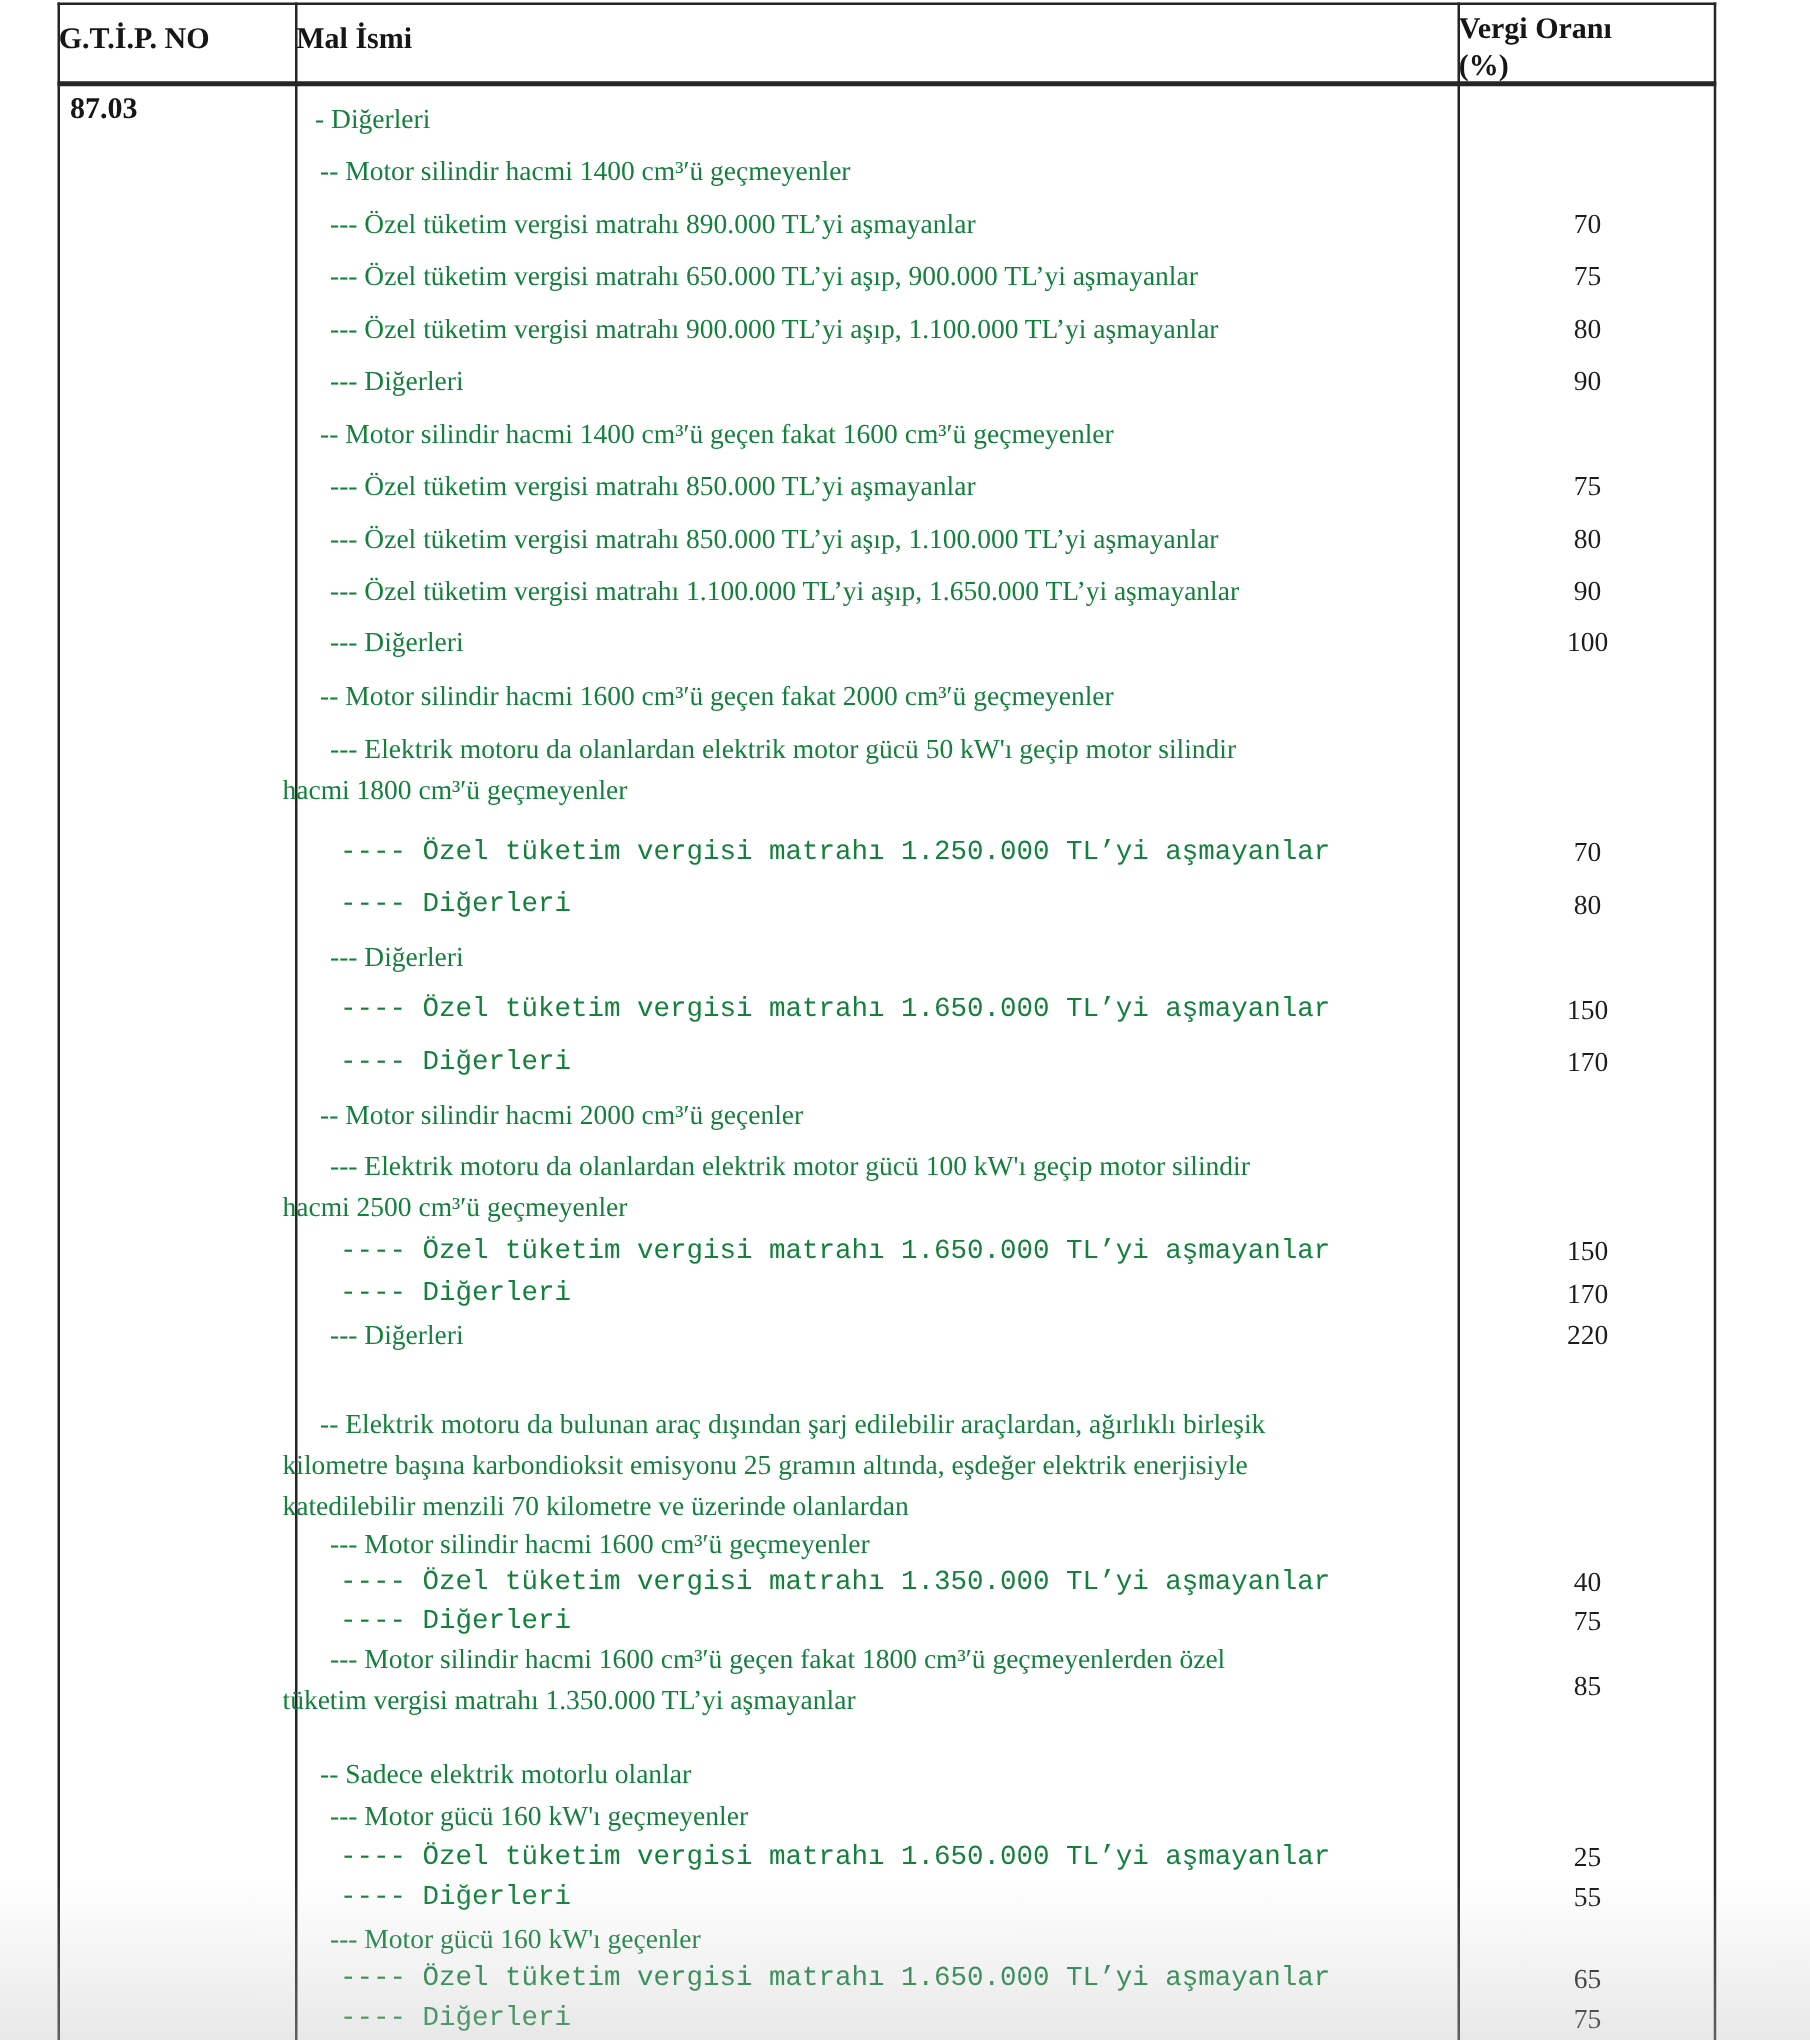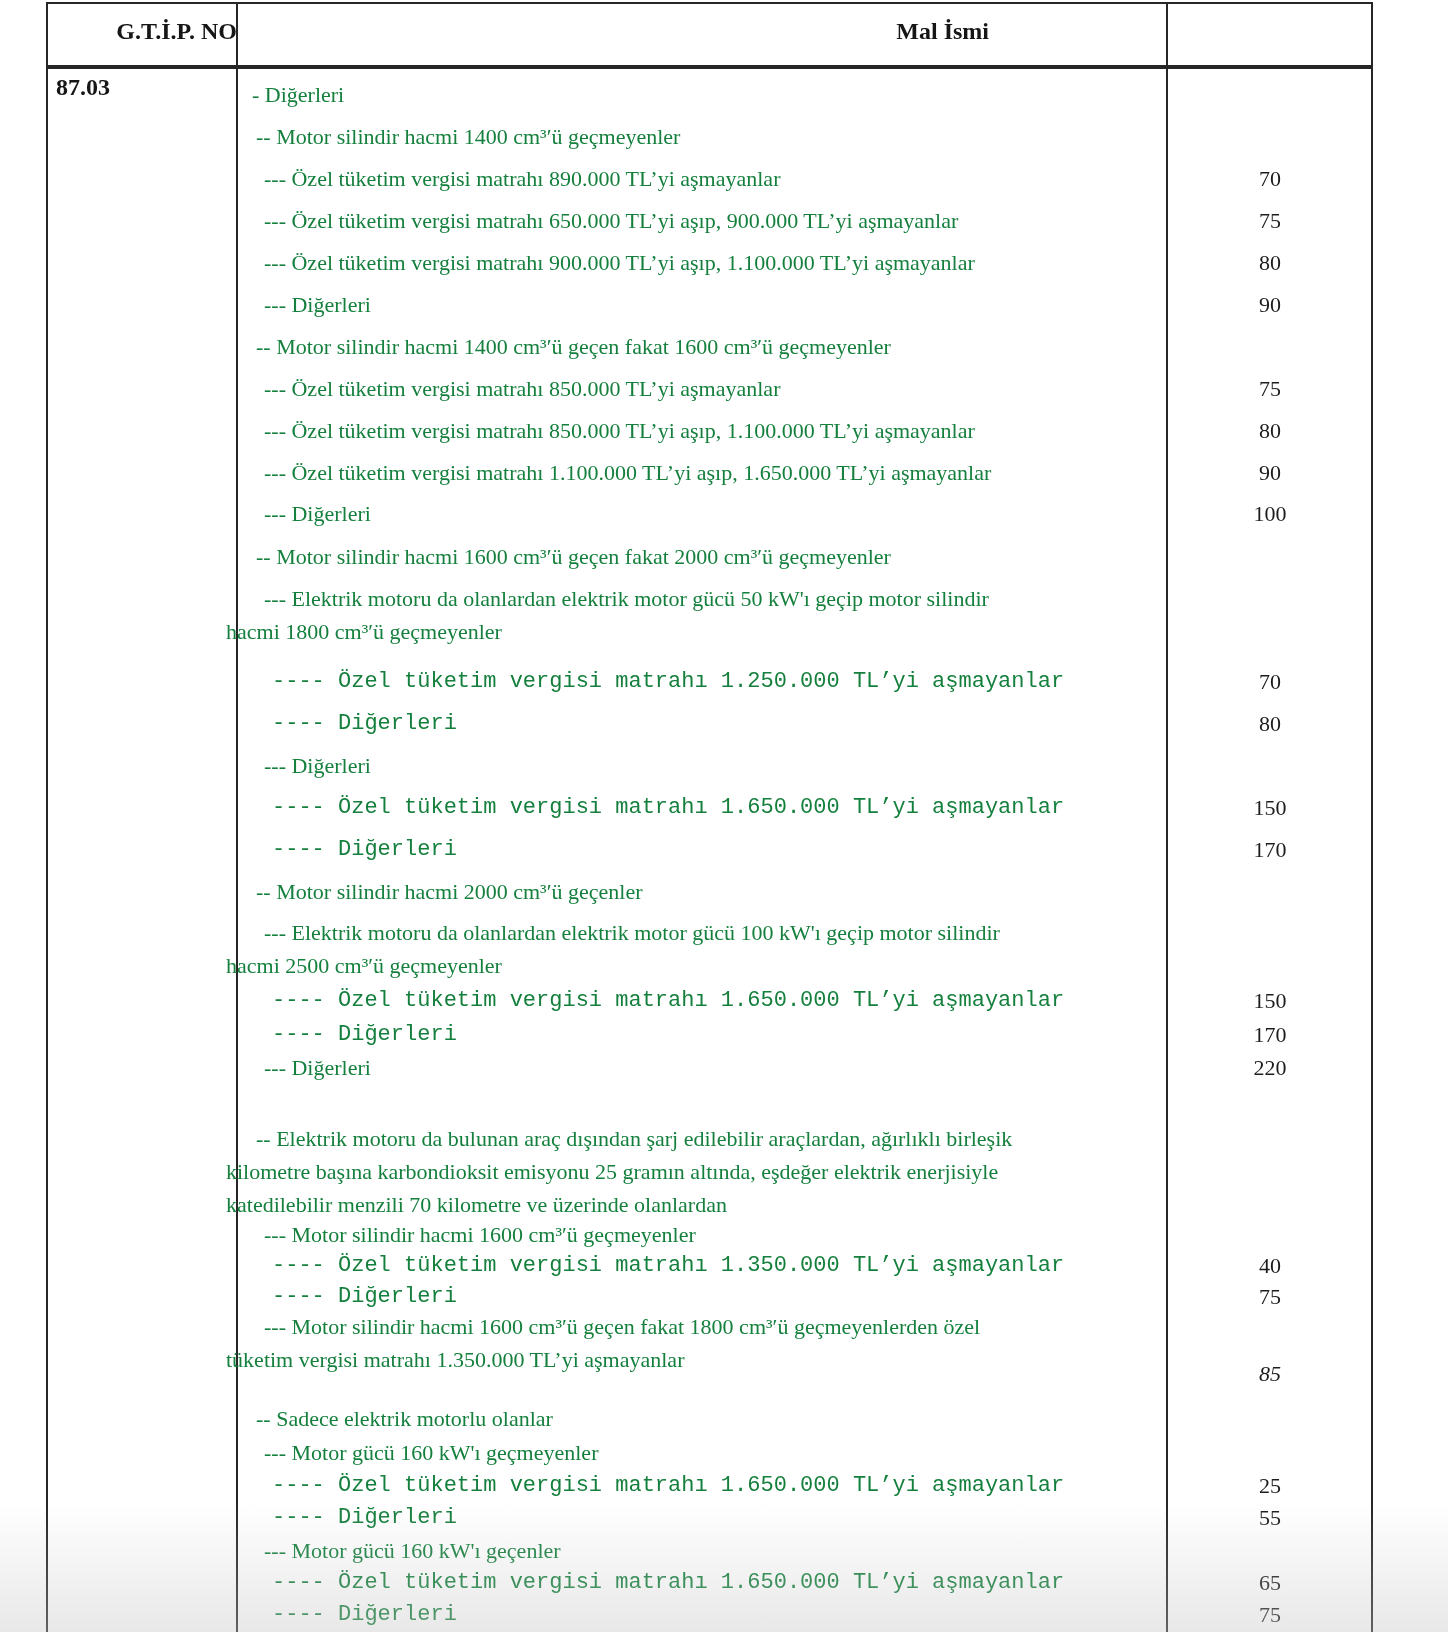--- a/index.html
+++ b/index.html
@@ -12,38 +12,38 @@
     overflow:hidden;
   }
   
   .vline{position:absolute;top:2px;height:1630px;width:2px;background:#262626;}
   .hline{position:absolute;left:46px;width:1327px;background:#262626;}
   .hline.top{top:2px;height:2px;}
   .hline.headsep{top:65px;height:4px;}
   
   .hdr{
     position:absolute;font-weight:bold;font-size:24px;
-    text-align:right;line-height:30px;color:#161616;
+    text-align:left;line-height:30px;color:#161616;
   }
   .hdr.c1{left:47px;width:190px;top:16px;}
   .hdr.c2{left:237px;width:752px;top:16px;}
   .hdr.c3{left:1167px;width:205px;top:8px;}
   
   .gtip{position:absolute;left:56px;top:74px;font-weight:bold;font-size:24px;color:#161616;}
   
   .row{position:absolute;left:226px;width:1147px;}
   .row .txt{
     position:absolute;left:0;top:0;width:941px;
     white-space:pre-wrap;line-height:33px;color:#15803d;
   }
   .row .rate{
     position:absolute;left:941px;top:0;width:206px;
     text-align:center;line-height:33px;color:#1d1d1d;
   }
-  .row .rate.line2{top:47px;font-style:italic;}
+  .row .rate.line2{top:22px;}
   .ind1{text-indent:26px;}
   .ind2{text-indent:30px;}
   .ind3{text-indent:38px;}
   .ind4{text-indent:46px;font-family:Liberation Mono, monospace;}
   
   .scan-shade{
     position:absolute;left:0;right:0;bottom:0;height:130px;
     background:linear-gradient(to bottom,rgba(255,255,255,0),rgba(195,195,195,0.38));
     pointer-events:none;
   }
@@ -55,20 +55,24 @@
 
   <div class="hline top"></div>
   <div class="hline headsep"></div>
   <div class="vline" style="left:46px"></div>
   <div class="vline" style="left:236px"></div>
   <div class="vline" style="left:1166px"></div>
   <div class="vline" style="left:1371px"></div>
 
   <div class="hdr c1">G.T.İ.P. NO</div>
   <div class="hdr c2">Mal İsmi</div>
+  <div class="hdr c3">
+    <div>Vergi Oranı</div>
+    <div>(%)</div>
+  </div>
 
   <div class="gtip">87.03</div>
 
   <div class="row" style="top:78px">
       <div class="txt ind1">- Diğerleri</div>
       <div class="rate"></div>
     </div>
   <div class="row" style="top:120px">
       <div class="txt ind2">-- Motor silindir hacmi 1400 cm³′ü geçmeyenler</div>
       <div class="rate"></div>

